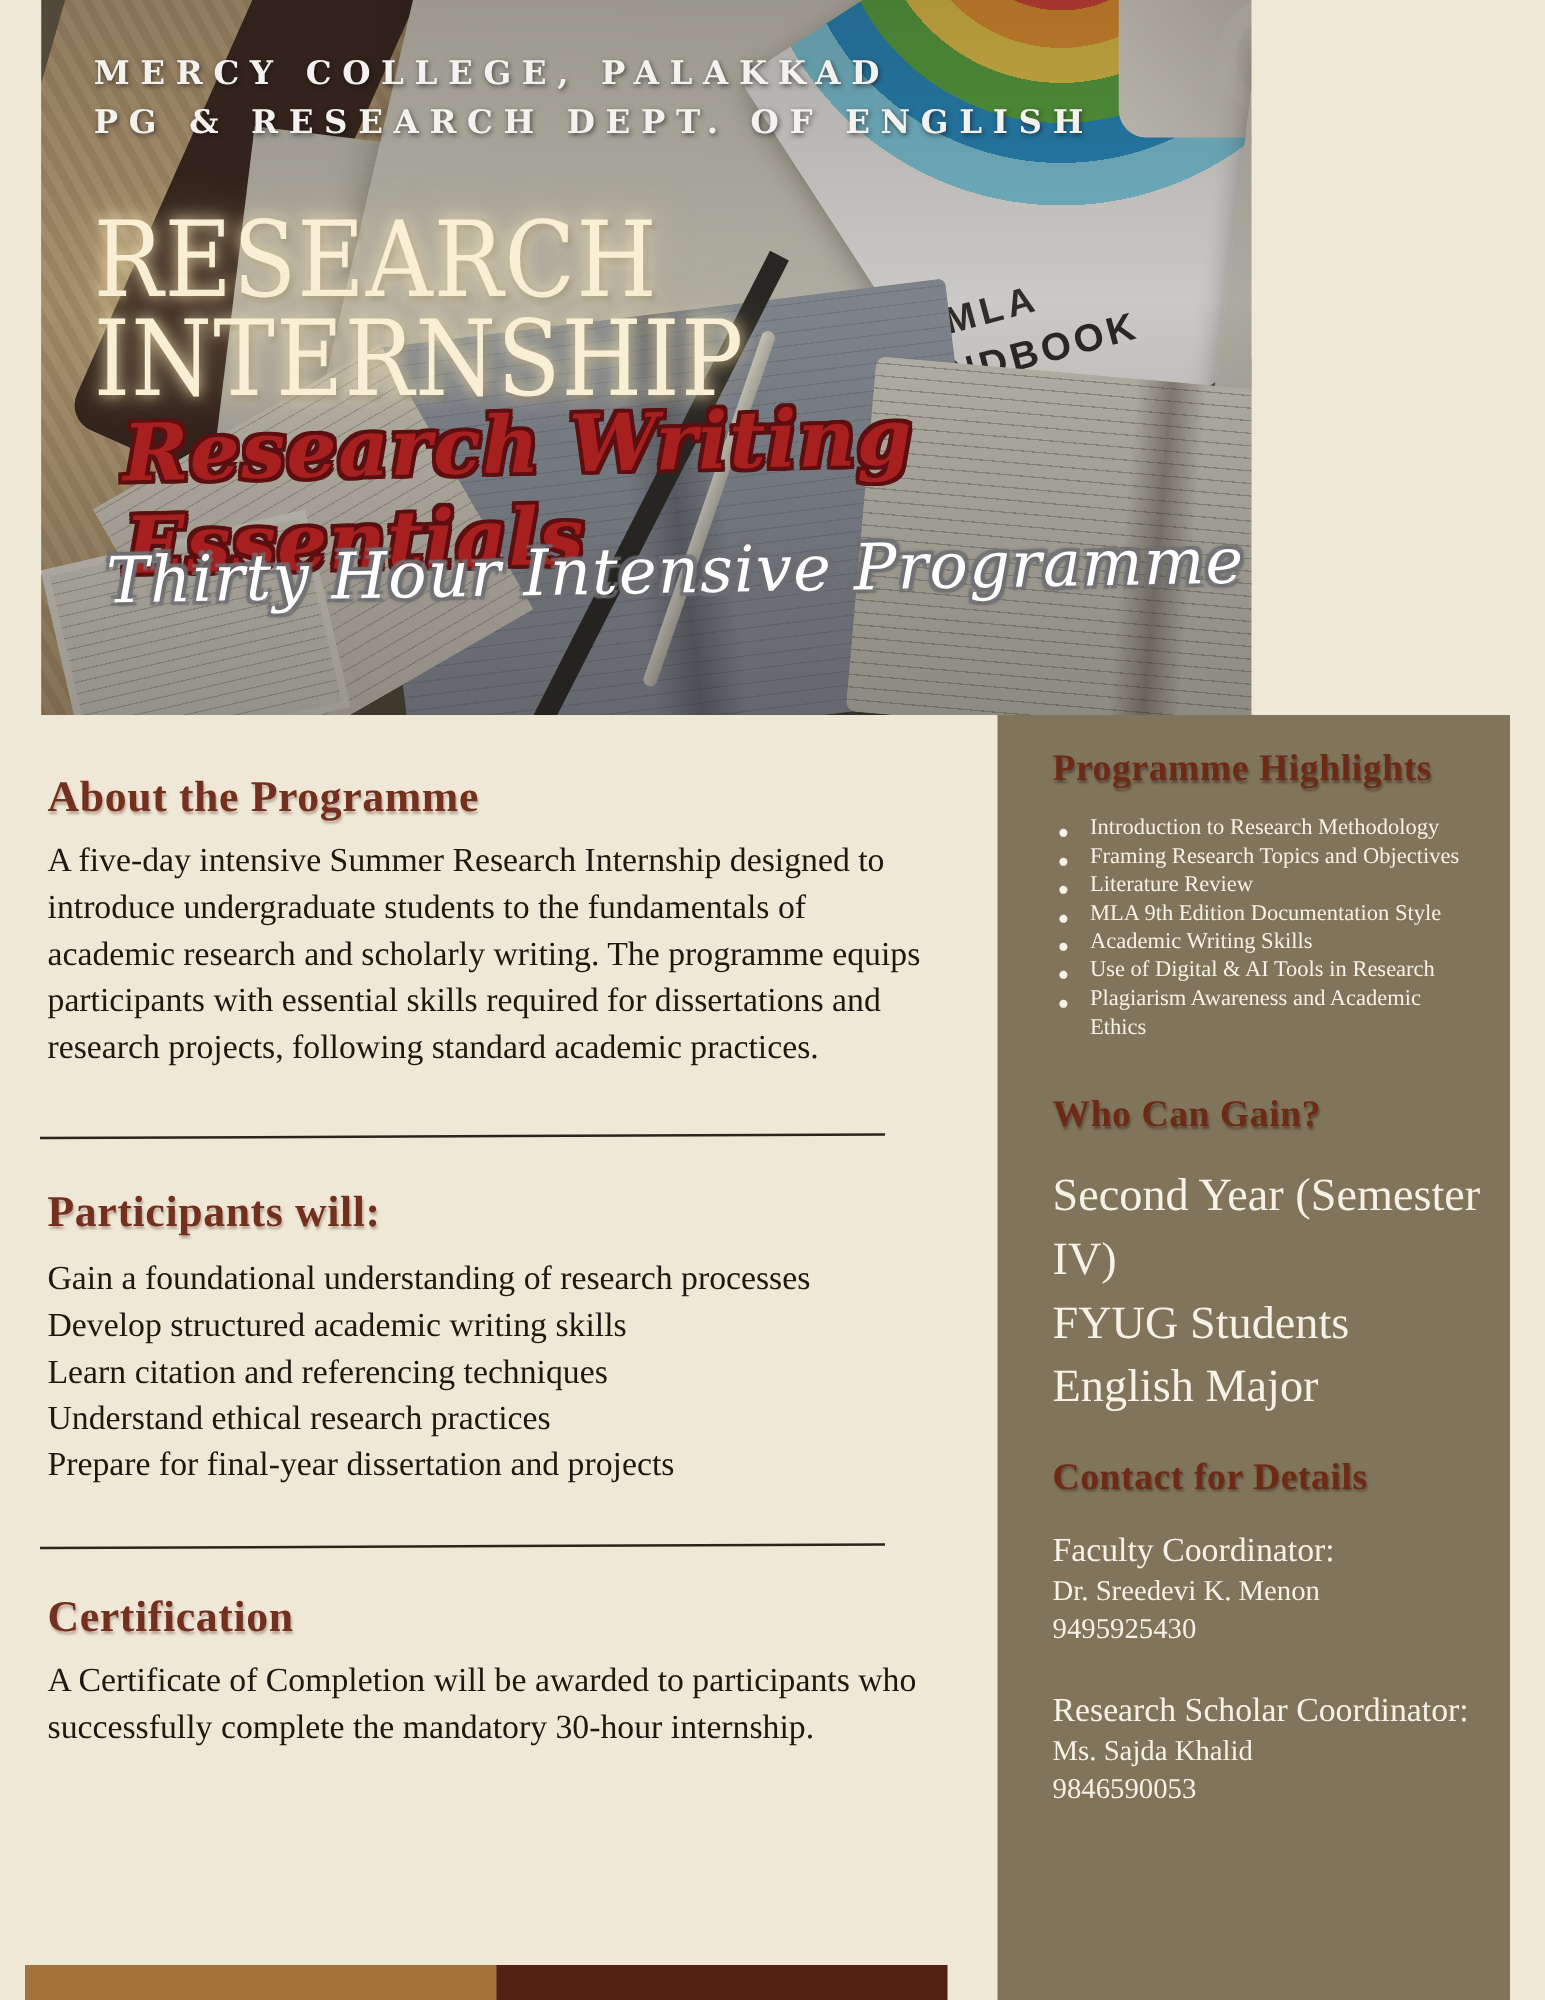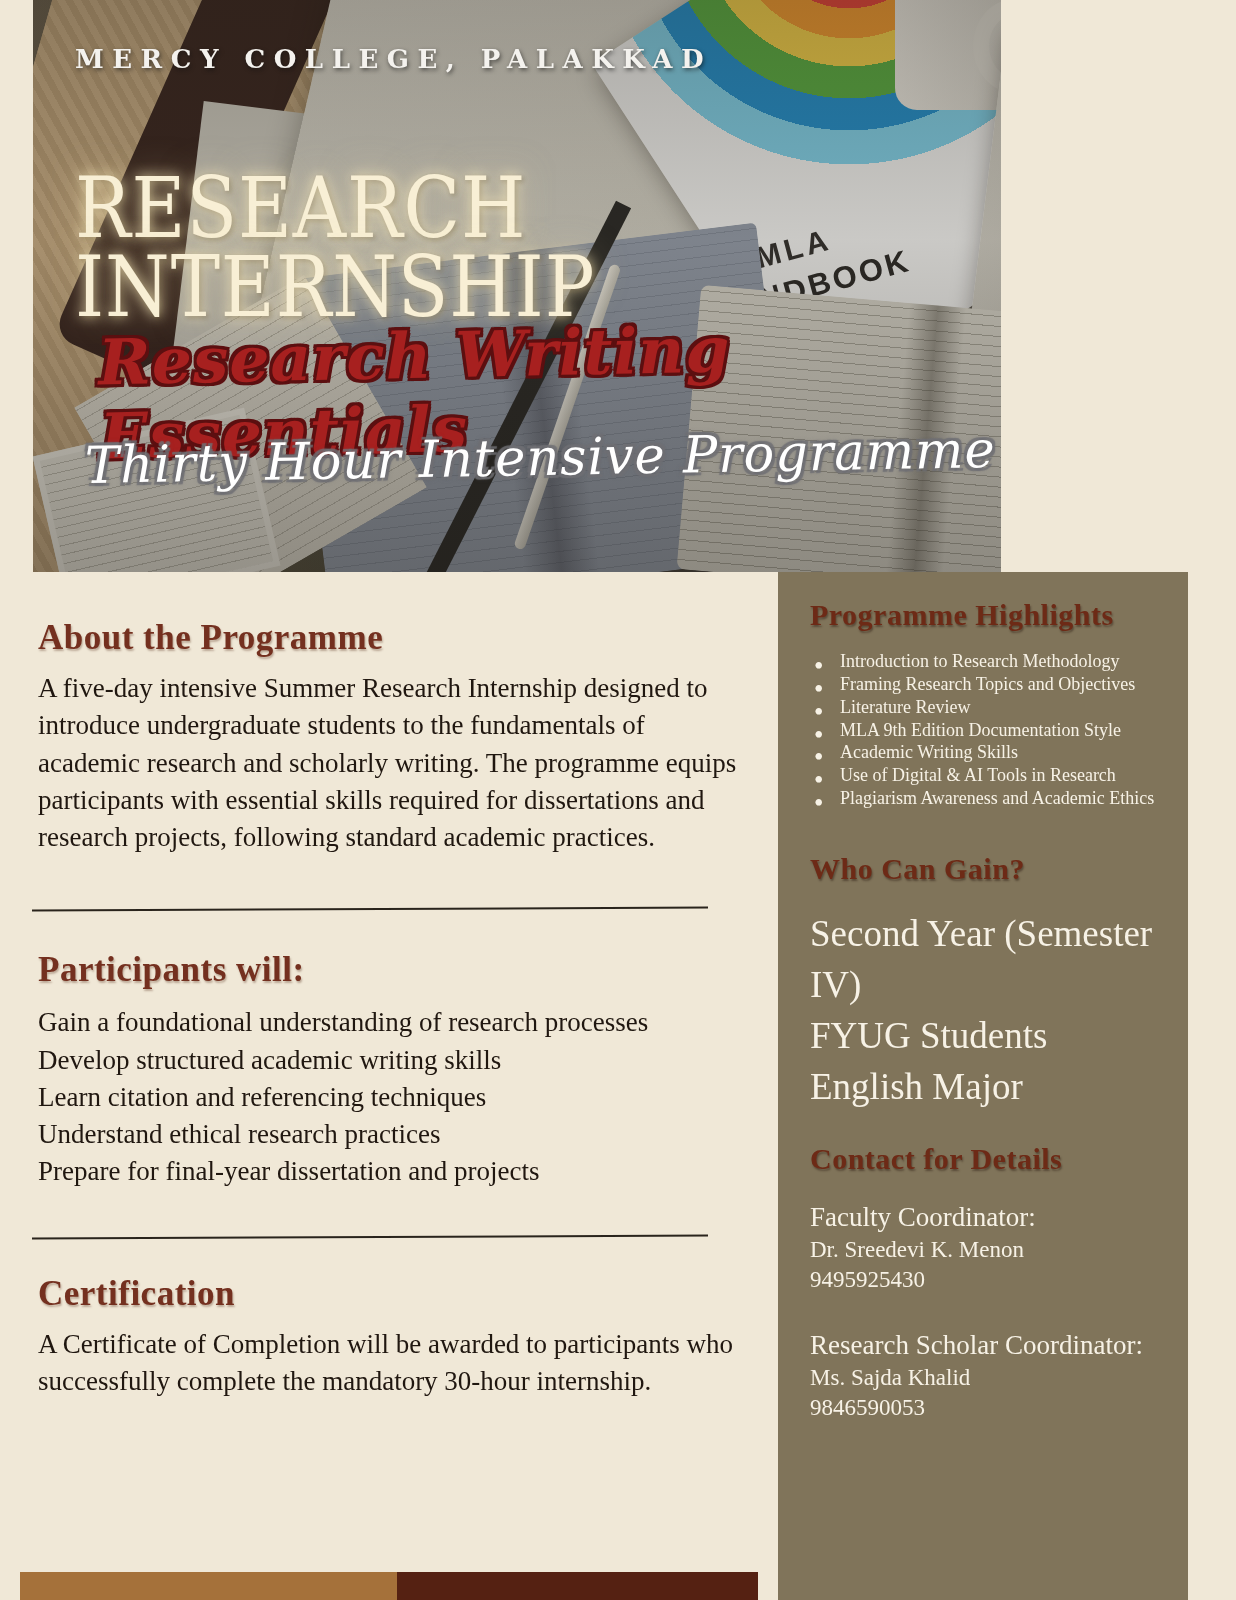--- a/index.html
+++ b/index.html
@@ -84,22 +84,22 @@
   .left-col h2{margin:0;font-size:35px;font-weight:bold;color:var(--maroon);
     text-shadow:1px 2px 2px rgba(90,50,30,.35);letter-spacing:.5px;}
   .left-col p{margin:12px 0 0 0;font-size:27px;line-height:1.38;}
   .plist{margin:14px 0 0 0;padding:0;list-style:none;font-size:27px;line-height:1.38;}
   .divider{height:0;border-top:2px solid #2a241c;width:676px;margin-left:-6px;transform:rotate(-.25deg);}
   .div1{margin-top:52px;} .div2{margin-top:45px;}
   .sec-participants h2{margin-top:40px;}
   .sec-cert h2{margin-top:36px;}
 
   
-  .panel{position:absolute;left:778px;top:572px;width:410px;height:1028px;background:var(--panel);
-    box-sizing:border-box;padding:26px 22px 0 32px;color:#f7f2e6;}
+  .panel{position:absolute;left:798px;top:572px;width:410px;height:1028px;background:var(--panel);
+    box-sizing:border-box;padding:26px 22px 0 44px;color:#f7f2e6;}
   .panel h2{margin:0;font-size:30px;font-weight:bold;color:var(--panel-maroon);
     text-shadow:1px 2px 2px rgba(40,25,15,.45);letter-spacing:.5px;}
   .hl-list{margin:18px 0 0 0;padding:0 0 0 30px;list-style:none;font-size:18px;line-height:1.27;}
   .hl-list li{position:relative;}
   .hl-list li:before{content:"\2022";position:absolute;left:-26px;top:-1px;font-size:27px;color:#f7f2e6;}
   .apply-h{margin-top:42px !important;}
   .apply-lines{margin:22px 0 0 0;font-size:37px;line-height:1.38;}
   .contact-h{margin-top:30px !important;}
   .c-label{margin-top:24px;font-size:27px;line-height:1.3;}
   .c-sub{font-size:23px;line-height:1.3;}
@@ -133,20 +133,21 @@
     </div>
     <div class="ph ph-openbook">
       <div class="fold"></div>
     </div>
     <div class="ph ph-paper1"></div>
     <div class="ph ph-paper2"></div>
     <div class="ph ph-overlay"></div>
 
     <div class="hdr">
       <div>MERCY COLLEGE, PALAKKAD</div>
+      <div>PG &amp; RESEARCH DEPT. OF ENGLISH</div>
     </div>
 
     <h1 class="title">
       <span class="l2">RESEARCH INTERNSHIP</span>
     </h1>
 
     <div class="script-red">Research Writing Essentials</div>
     <div class="script-white">Thirty Hour Intensive Programme</div>
     <div class="date-vert">20-24 April 2026</div>
 

